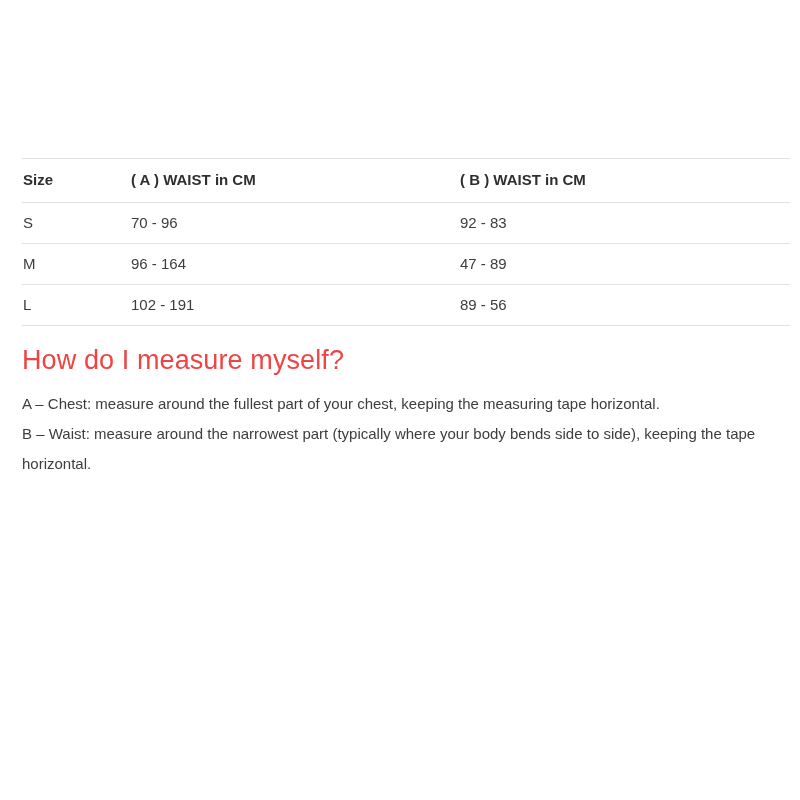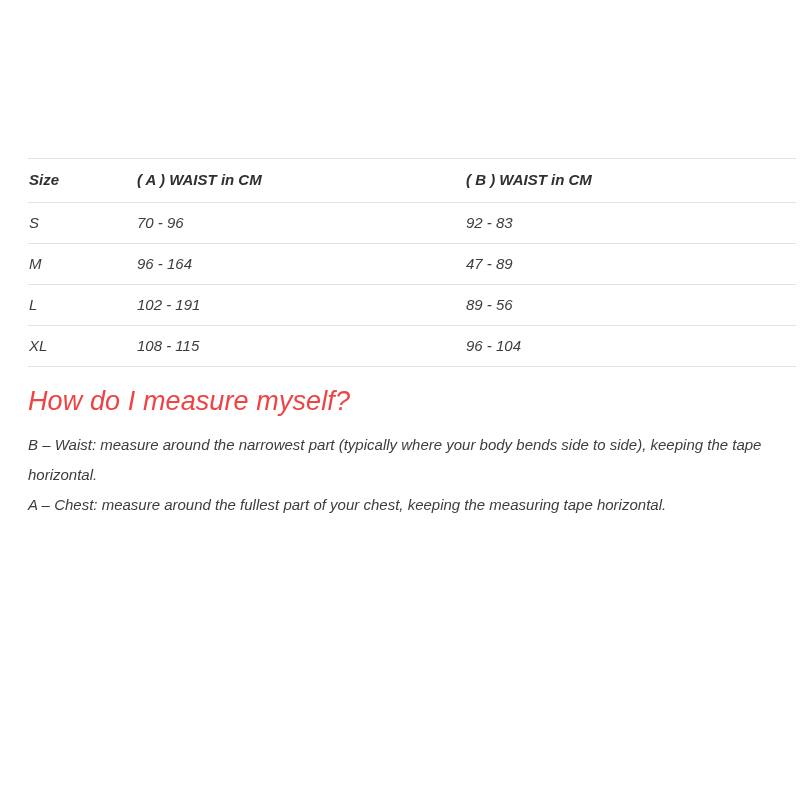--- a/index.html
+++ b/index.html
@@ -15,24 +15,23 @@
     overflow: hidden;
   }
   .page {
     position: relative;
     width: 800px;
     height: 800px;
     box-sizing: border-box;
   }
   .content {
     position: absolute;
-    left: 28px;
+    left: 22px;
     top: 158px;
     width: 768px;
-    font-style: italic;
   }
   table.size-table {
     width: 100%;
     border-collapse: collapse;
     table-layout: fixed;
   }
   table.size-table th,
   table.size-table td {
     text-align: left;
     vertical-align: middle;
@@ -120,26 +119,21 @@
         <tr>
           <td class="cell-size">M</td>
           <td class="cell-chest">96 - 164</td>
           <td class="cell-waist">47 - 89</td>
         </tr>
         <tr>
           <td class="cell-size">L</td>
           <td class="cell-chest">102 - 191</td>
           <td class="cell-waist">89 - 56</td>
         </tr>
-        <tr>
-          <td class="cell-size">XL</td>
-          <td class="cell-chest">108 - 115</td>
-          <td class="cell-waist">96 - 104</td>
-        </tr>
       </tbody>
     </table>
 
     <h2 class="heading">How do I measure myself?</h2>
+    <p class="para">A – Chest: measure around the fullest part of your chest, keeping the measuring tape horizontal.</p>
     <p class="para">B – Waist: measure around the narrowest part (typically where your body bends side to side), keeping the tape horizontal.</p>
-    <p class="para">A – Chest: measure around the fullest part of your chest, keeping the measuring tape horizontal.</p>
 
   </div>
 </div>
 
 </body></html>

